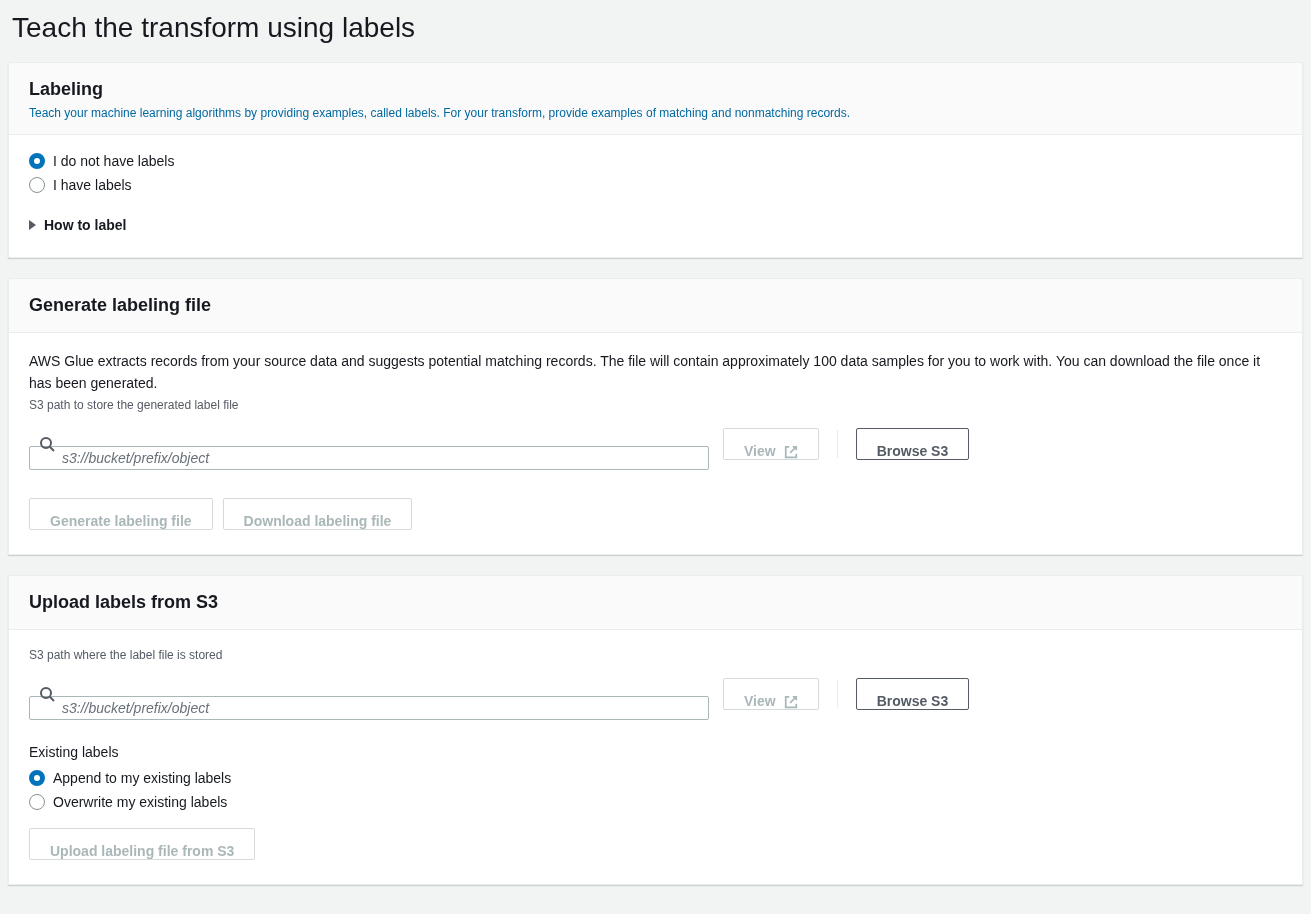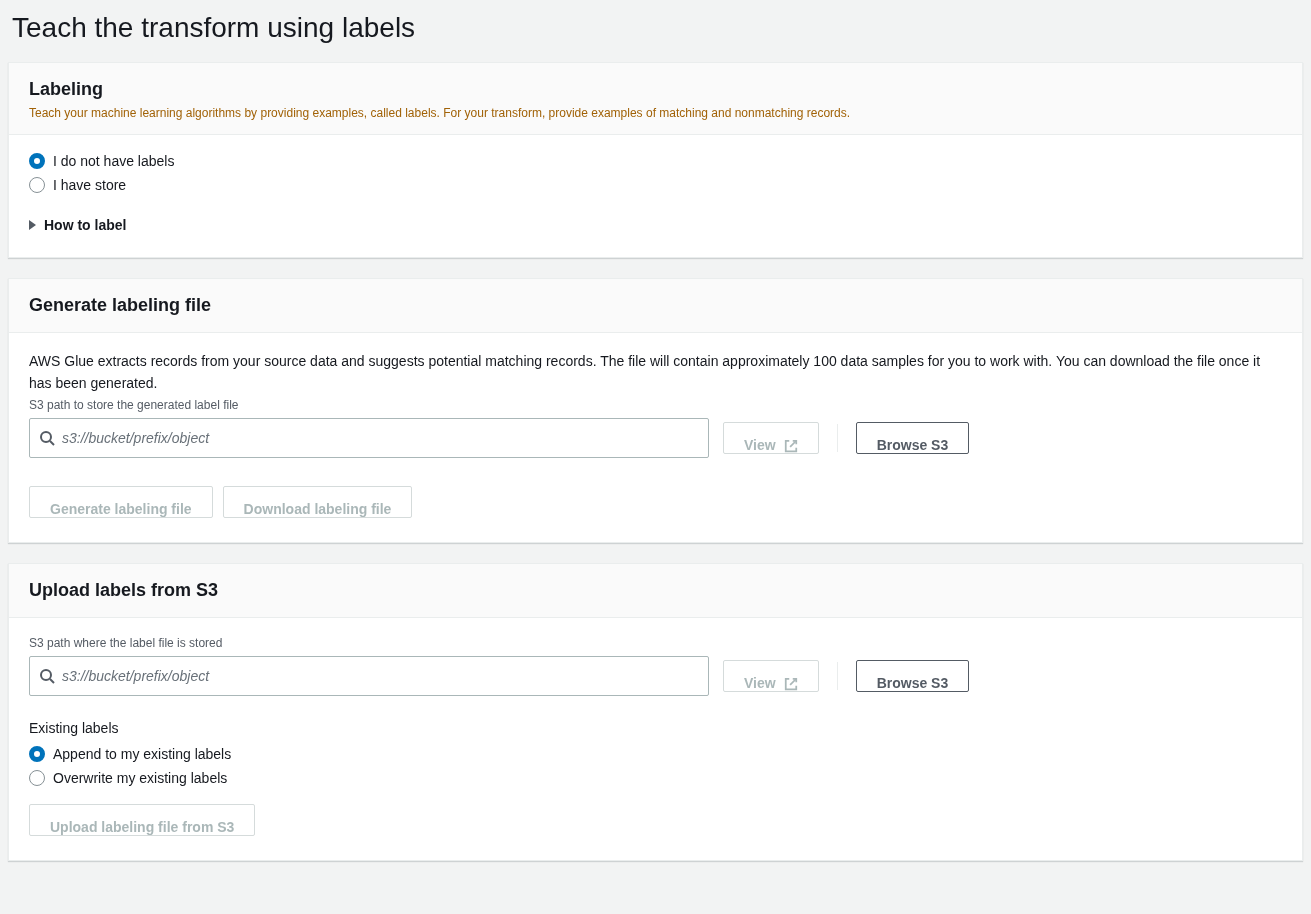--- a/index.html
+++ b/index.html
@@ -32,21 +32,21 @@
       border-bottom: 1px solid #eaeded;
     }
     .panel-title {
       font-size: 18px;
       font-weight: 700;
       color: #16191f;
       margin-bottom: 4px;
     }
     .panel-subtitle {
       font-size: 12px;
-      color: #a16207;
+      color: #0369a1;
       line-height: 1.5;
     }
     .panel-body {
       padding: 18px 20px 24px 20px;
     }
     .panel-body-text {
       font-size: 14px;
       color: #16191f;
       line-height: 1.55;
       margin-bottom: 4px;
@@ -116,29 +116,30 @@
       position: absolute;
       left: 10px;
       top: 50%;
       transform: translateY(-50%);
       width: 16px;
       height: 16px;
       color: #545b64;
     }
     .search-input {
       width: 100%;
-      height: 40px;
+      height: 24px;
       border: 1px solid #aab7b8;
       border-radius: 2px;
       padding: 4px 10px 4px 32px;
       font-size: 14px;
       font-style: italic;
       color: #687078;
       background: #fff;
       font-family: inherit;
+      margin-top: 28px;
     }
     .search-input::placeholder {
       color: #687078;
       font-style: italic;
     }
     .btn {
       display: inline-flex;
       align-items: flex-end;
       justify-content: center;
       height: 32px;
@@ -190,21 +191,21 @@
     <div class="panel-subtitle">Teach your machine learning algorithms by providing examples, called labels. For your transform, provide examples of matching and nonmatching records.</div>
   </div>
   <div class="panel-body">
     <div class="radio-group">
       <div class="radio-item">
         <span class="radio-outer selected"></span>
         <span class="radio-label">I do not have labels</span>
       </div>
       <div class="radio-item">
         <span class="radio-outer"></span>
-        <span class="radio-label">I have store</span>
+        <span class="radio-label">I have labels</span>
       </div>
     </div>
     <div class="expand-row">
       <span class="expand-caret"></span>
       <span class="expand-label">How to label</span>
     </div>
   </div>
 </div>
 
 <div class="panel">

